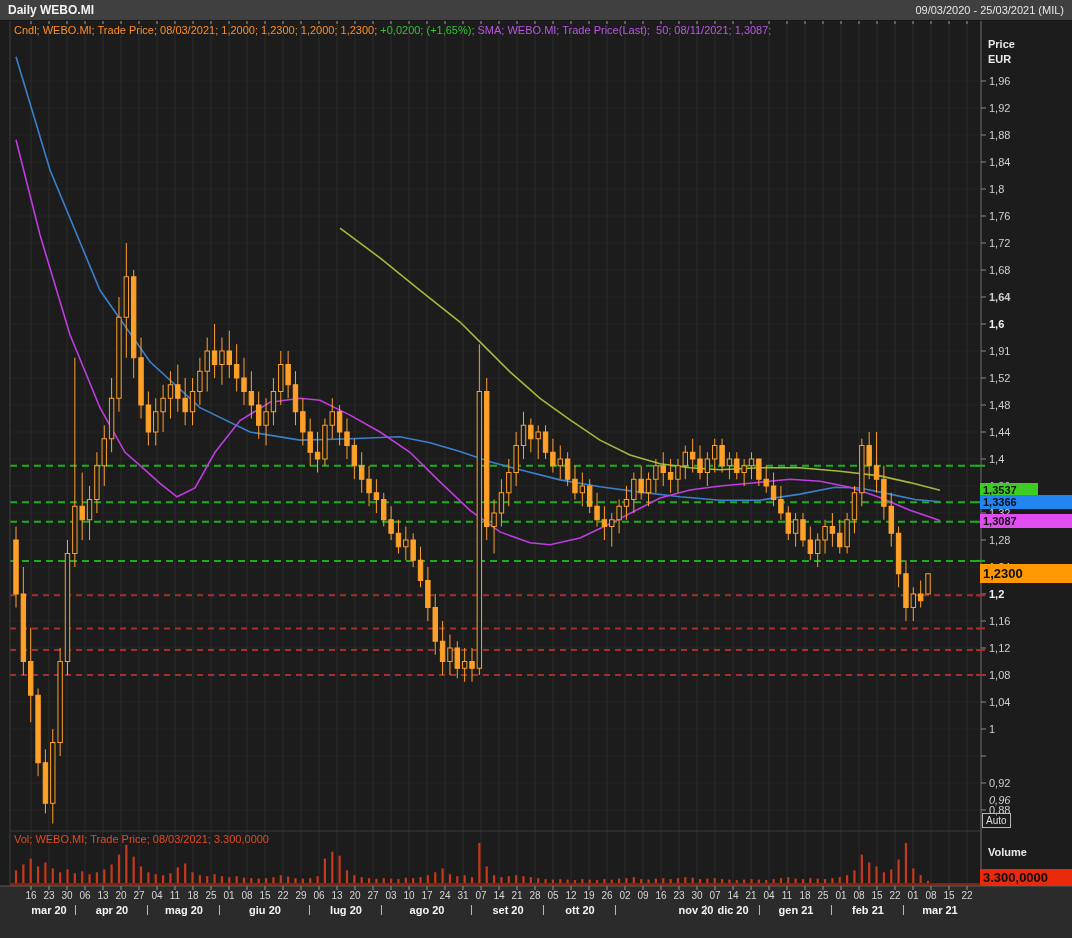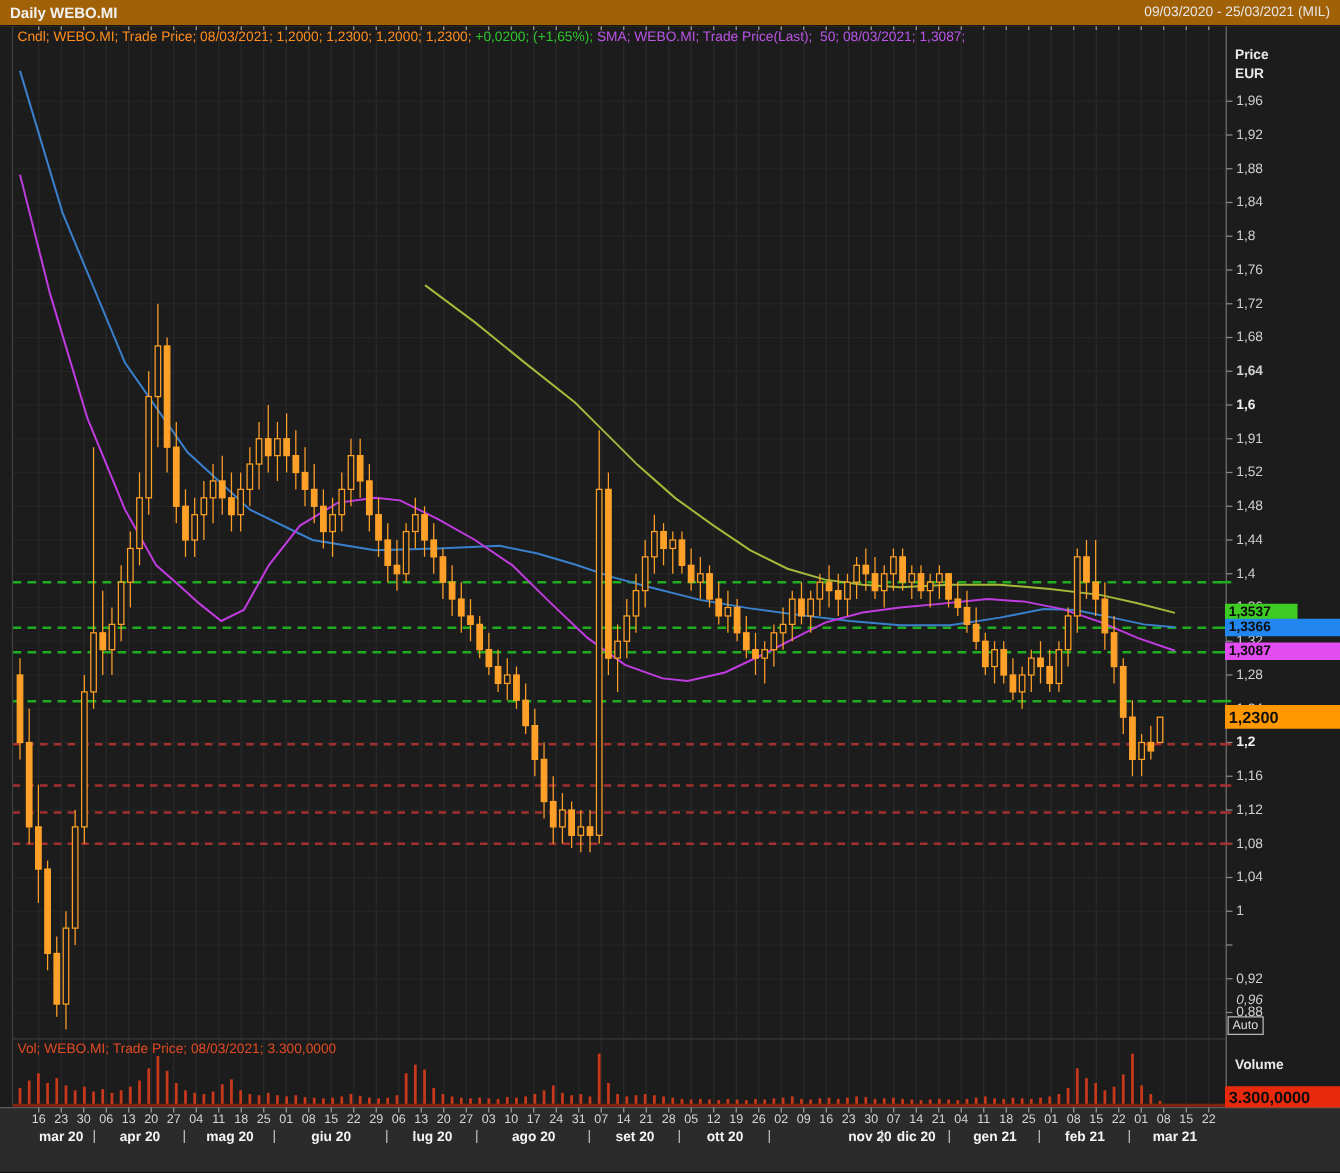--- a/index.html
+++ b/index.html
@@ -1,18 +1,18 @@
 <!DOCTYPE html>
 <html><head>
 <meta charset="utf-8">
 <style>
   html,body{margin:0;padding:0;background:#000;}
   .screen{position:relative;width:1072px;height:938px;background:#1c1c1c;overflow:hidden;
           font-family:"Liberation Sans","DejaVu Sans",sans-serif;}
-  .titlebar{position:absolute;left:0;top:0;width:1072px;height:20px;background:#a16207;
+  .titlebar{position:absolute;left:0;top:0;width:1072px;height:20px;background:#404040;
             border-bottom:1px solid #171717;z-index:30;display:flex;align-items:center;justify-content:space-between;}
   .titlebar .tl{color:#f2f2f2;font-size:12px;font-weight:bold;padding-left:8px;}
   .titlebar .tr{color:#e6e6e6;font-size:11px;padding-right:8px;}
   #plot-svg{position:absolute;left:0;top:0;z-index:1;}
   .legend{position:absolute;left:14px;font-size:11px;white-space:pre;z-index:20;letter-spacing:0;}
   .legend span{white-space:pre;}
   .ytick{position:absolute;left:989px;width:60px;font-size:11px;color:#cfcfcf;z-index:10;}
   .ytick.bold{font-weight:bold;color:#efefef;}
   .axis-flag{position:absolute;left:980px;z-index:15;font-weight:bold;color:#0d0d0d;
              display:flex;align-items:center;padding-left:3px;box-sizing:border-box;}
@@ -656,21 +656,21 @@
         <line x1="913" y1="886" x2="913" y2="890" stroke="#9a9a9a"></line>
         <line x1="931" y1="20" x2="931" y2="24" stroke="#9a9a9a"></line>
         <line x1="931" y1="886" x2="931" y2="890" stroke="#9a9a9a"></line>
         <line x1="949" y1="20" x2="949" y2="24" stroke="#9a9a9a"></line>
         <line x1="949" y1="886" x2="949" y2="890" stroke="#9a9a9a"></line>
         <line x1="967" y1="20" x2="967" y2="24" stroke="#9a9a9a"></line>
         <line x1="967" y1="886" x2="967" y2="890" stroke="#9a9a9a"></line>
       </g>
     </svg>
 
-  <div class="legend" style="top:24px" id="legend1"><span style="color: rgb(255, 142, 32);">Cndl; WEBO.MI; Trade Price; 08/03/2021; 1,2000; 1,2300; 1,2000; 1,2300; </span><span style="color: rgb(47, 197, 47);">+0,0200; (+1,65%); </span><span style="color: rgb(187, 85, 230);">SMA; WEBO.MI; Trade Price(Last);  50; 08/03/2021; 1,3087;</span></div>
+  <div class="legend" style="top:24px" id="legend1"><span style="color: rgb(255, 142, 32);">Cndl; WEBO.MI; Trade Price; 08/03/2021; 1,2000; 1,2300; 1,2000; 1,2300; </span><span style="color: rgb(47, 197, 47);">+0,0200; (+1,65%); </span><span style="color: rgb(187, 85, 230);">SMA; WEBO.MI; Trade Price(Last);  50; 08/11/2021; 1,3087;</span></div>
   <div class="legend" style="top:833px" id="legend-vol"><span style="color: rgb(226, 74, 34);">Vol; WEBO.MI; Trade Price; 08/03/2021; 3.300,0000</span></div>
 
   <div class="axtitle" style="top:38px">Price</div>
   <div class="axtitle" style="top:53px">EUR</div>
   <div class="axtitle" style="top:846px">Volume</div>
 
   <div class="autobtn">Auto</div>
 
   <div id="ytick-box">
       <div class="ytick" style="top: 75px;">1,96</div>

